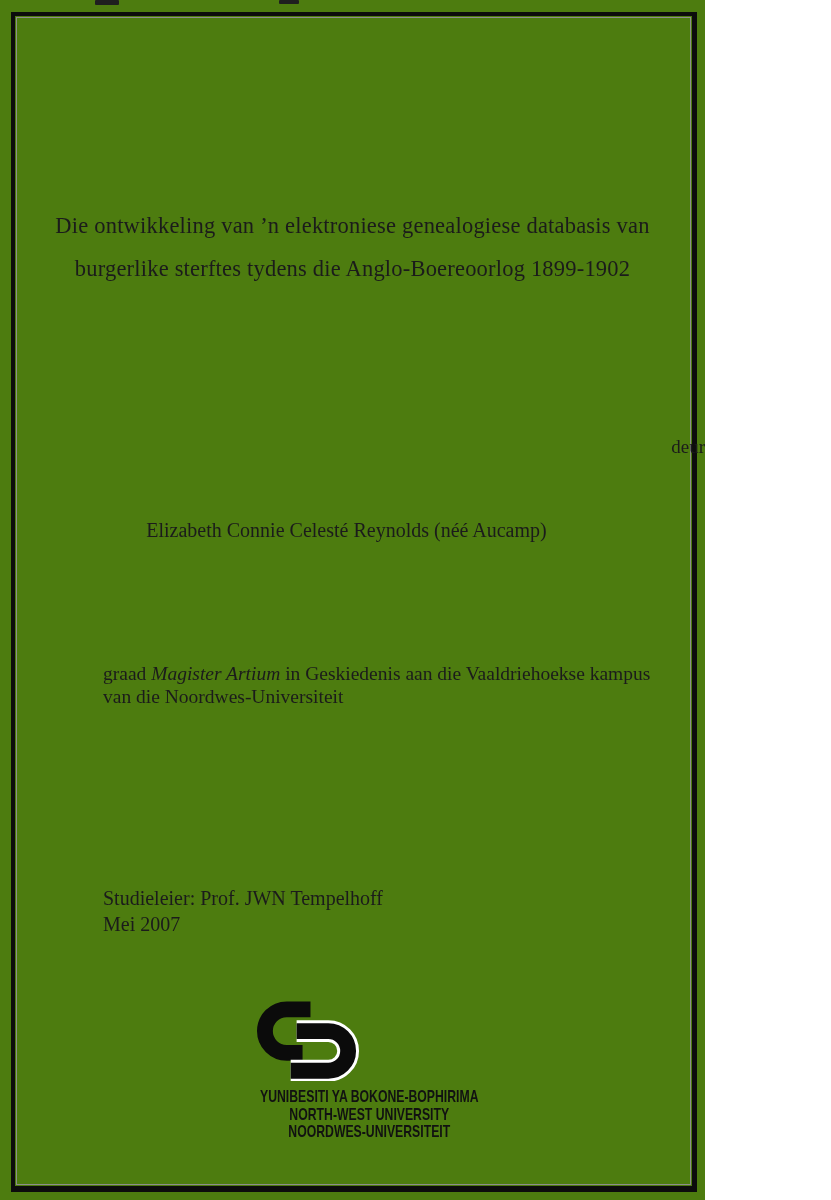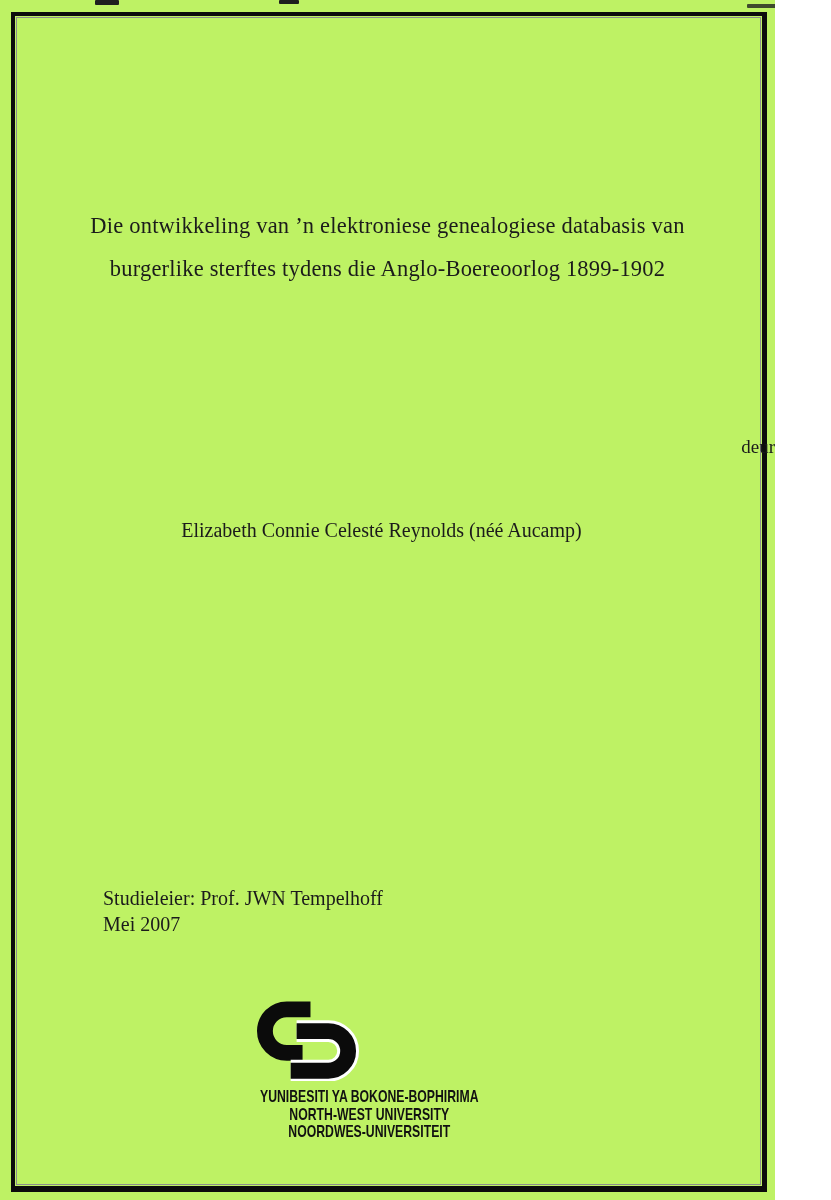--- a/index.html
+++ b/index.html
@@ -1,23 +1,22 @@
 <!DOCTYPE html>
 <html><head>
 <meta charset="utf-8">
 <style>
   html,body{margin:0;padding:0;background:#ffffff;}
   .page{
     position:relative;
-    width:763px;height:1200px;
-    background:#bef264;
+    width:705px;height:1200px;
+    background:#4d7c0f;
     color:#1b1b1b;
     font-family:"Liberation Serif", serif;
     overflow:hidden;
-    padding-left:12px;
   }
   
   .frame{
     position:absolute;
     left:11px;top:12px;right:8px;bottom:8px;
     border-style:solid;
     border-color:#0c0c0c;
     border-width:4px 5px 6px 4px;
   }
   .frame-inner{
@@ -87,20 +86,22 @@
   <div class="title-block">
     <div>Die ontwikkeling van ’n elektroniese genealogiese databasis van</div>
     <div>burgerlike sterftes tydens die Anglo-Boereoorlog 1899-1902</div>
   </div>
 
   <div class="byline">deur</div>
 
   <div class="author">Elizabeth Connie Celesté Reynolds (néé Aucamp)</div>
 
   <div class="submission">
+    <div><span>graad </span><span class="italic">Magister Artium</span><span> in Geskiedenis aan die Vaaldriehoekse kampus</span></div>
+    <div>van die Noordwes-Universiteit</div>
   </div>
 
   <div class="supervisor-block">
     <div>Studieleier: Prof. JWN Tempelhoff</div>
     <div>Mei 2007</div>
   </div>
 
   <div class="logo">
     <svg class="logo-mark" viewBox="0 0 104 80" aria-hidden="true">
       <path d="M54 8 H30 A22 22 0 0 0 30 52 H46" fill="none" stroke="#0b0b0b" stroke-width="16"></path>

